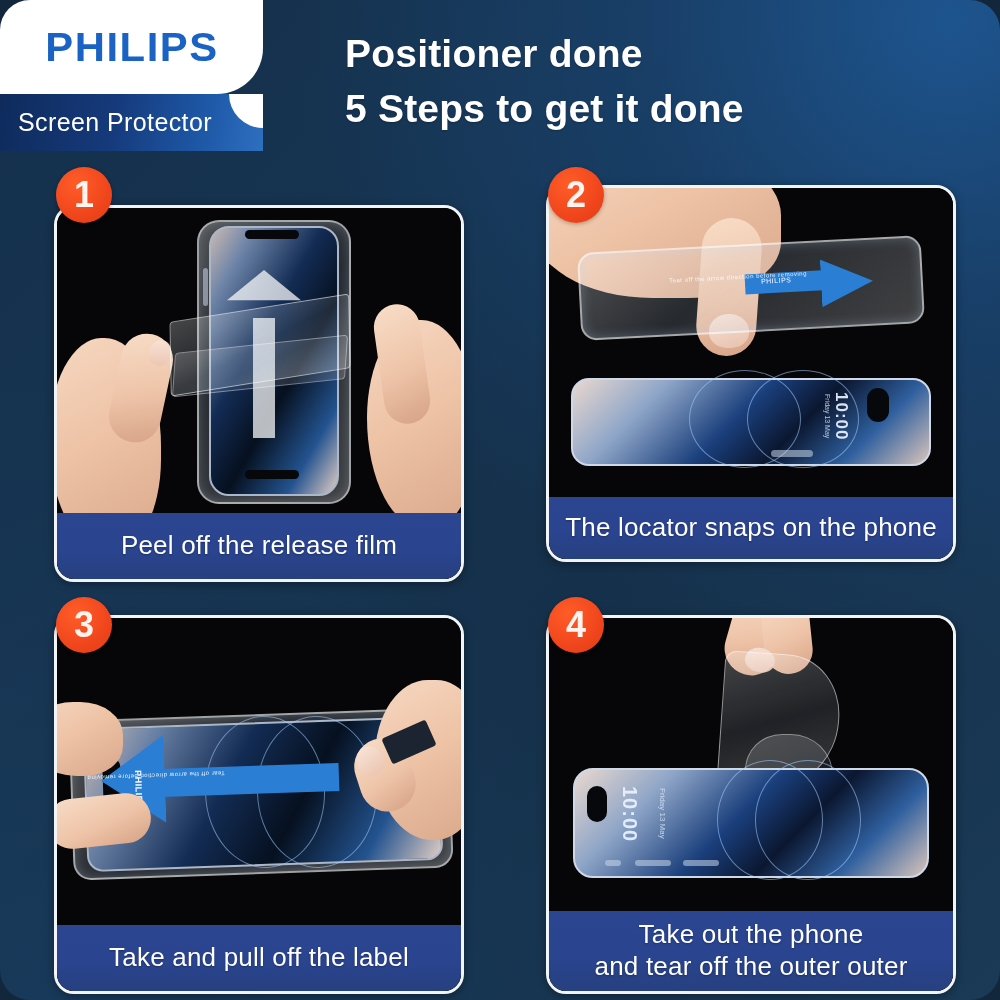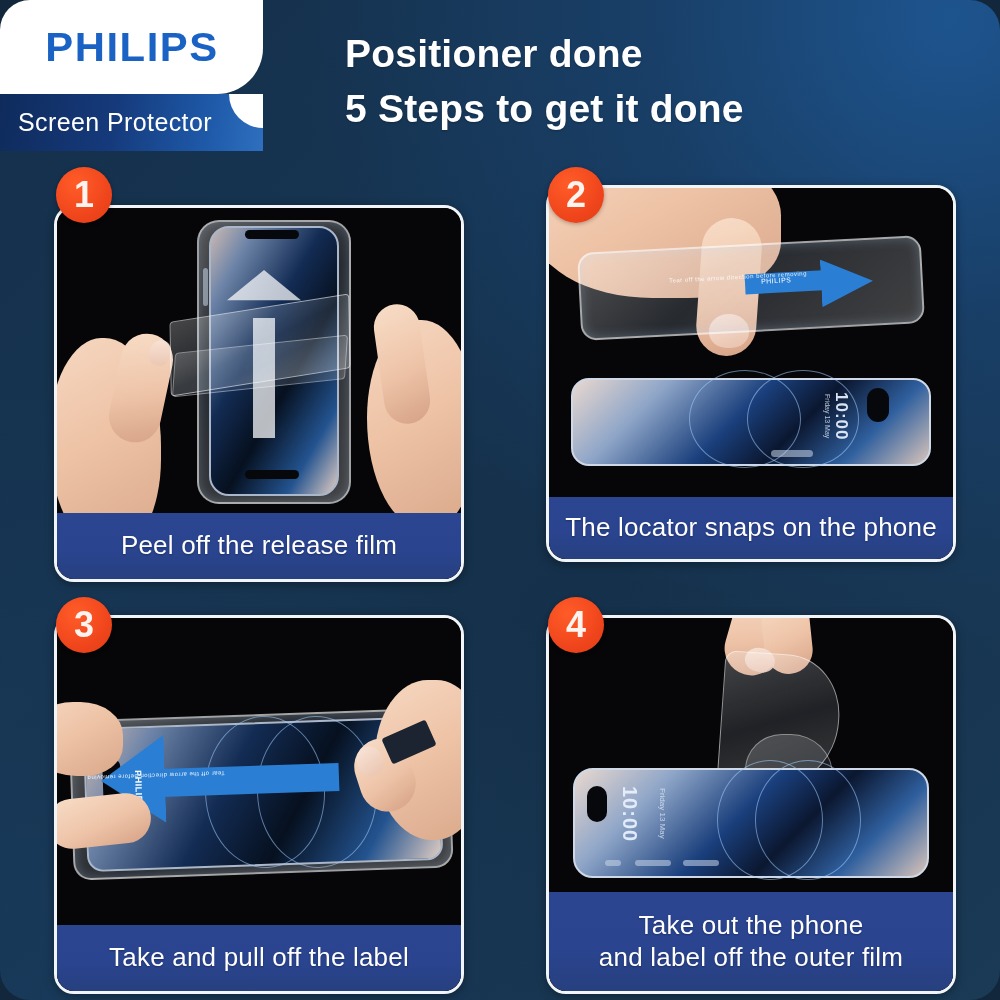--- a/index.html
+++ b/index.html
@@ -66,21 +66,21 @@
     position:absolute;left:0;right:0;bottom:0;
     background:linear-gradient(180deg,#2b4590 0%,#2a4490 55%,#27407f 100%);
     color:#fff;text-align:center;
     display:flex;align-items:center;justify-content:center;
     font-size:26px;line-height:1.22;letter-spacing:.2px;
     text-shadow:0 1px 2px rgba(0,0,0,.3);
   }
   .cap1{height:66px;}
   .cap2{height:62px;}
   .cap3{height:66px;}
-  .cap4{height:99px;justify-content:center;}
+  .cap4{height:80px;justify-content:center;}
 
   .badge{
     position:absolute;width:56px;height:56px;border-radius:50%;
     background:radial-gradient(circle at 36% 30%,#ff5c28 0%,#f0451c 62%,#df3c14 100%);
     color:#fdf3ef;font-weight:bold;font-size:36px;
     display:flex;align-items:center;justify-content:center;
     z-index:6;box-shadow:0 1px 4px rgba(0,0,0,.3);
   }
   .b1{left:56px;top:167px;}
   .b2{left:548px;top:167px;}
@@ -234,19 +234,19 @@
       <div class="notchbar" style="left:38px;top:168px;width:20px;height:36px;border-radius:10px;"></div>
       <span class="clocktxt" style="left:92px;top:168px;">10:00</span>
       <span class="mini" style="left:118px;top:170px;font-size:8px;">Friday 13 May</span>
       <div class="side-btn" style="left:86px;top:242px;width:36px;height:6px;"></div>
       <div class="side-btn" style="left:134px;top:242px;width:36px;height:6px;"></div>
       <div class="side-btn" style="left:56px;top:242px;width:16px;height:6px;"></div>
     </div>
     <div class="caption cap4">
       <div>
         <div>Take out the phone</div>
-        <div>and label off the outer film</div>
+        <div>and tear off the outer outer</div>
       </div>
     </div>
   </div>
   <div class="badge b4">4</div>
 
 </div>
 
 </body></html>

